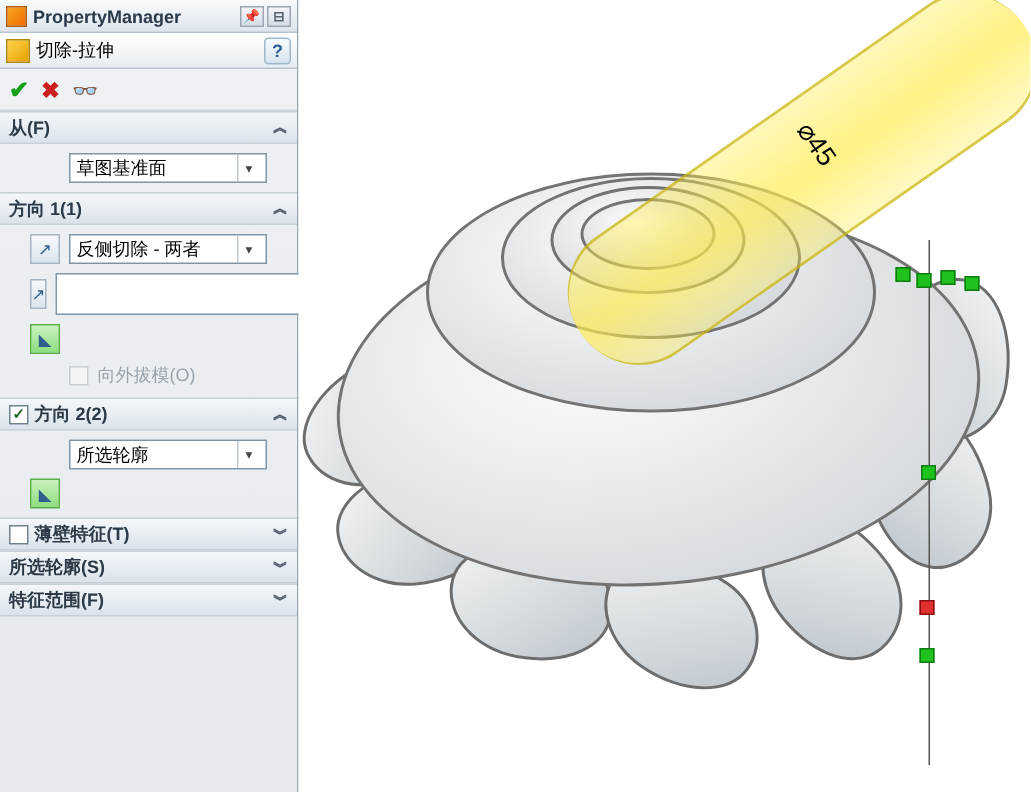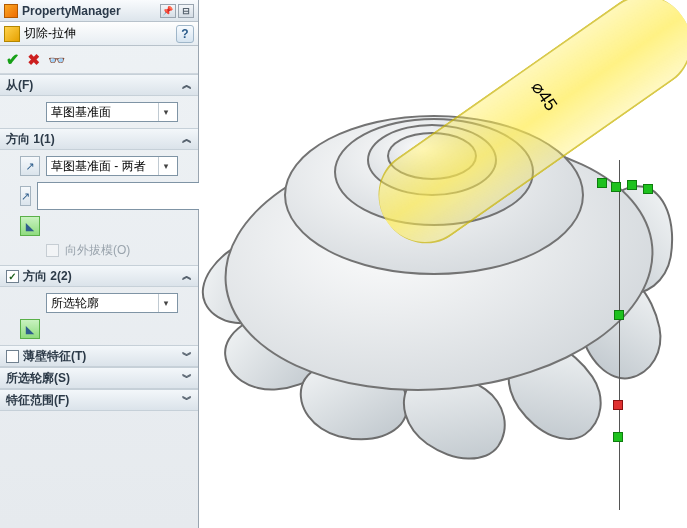--- a/index.html
+++ b/index.html
@@ -260,21 +260,21 @@
     </div>
 
     <div class="section-hdr">
       <span>方向 1(1)</span>
       <span class="chev">︽</span>
     </div>
     <div class="section-body">
       <div class="row">
         <div class="small-icon">↗</div>
         <div class="dropdown">
-          <span>草图基准面 - 两者</span>
+          <span>反侧切除 - 两者</span>
           <span class="dd-arrow">▾</span>
         </div>
       </div>
       <div class="row">
         <div class="small-icon">↗</div>
         <input class="textinput" value="" style="">
       </div>
       <div class="row">
         <div class="small-icon green">◣</div>
         <div style="flex:1"></div>

